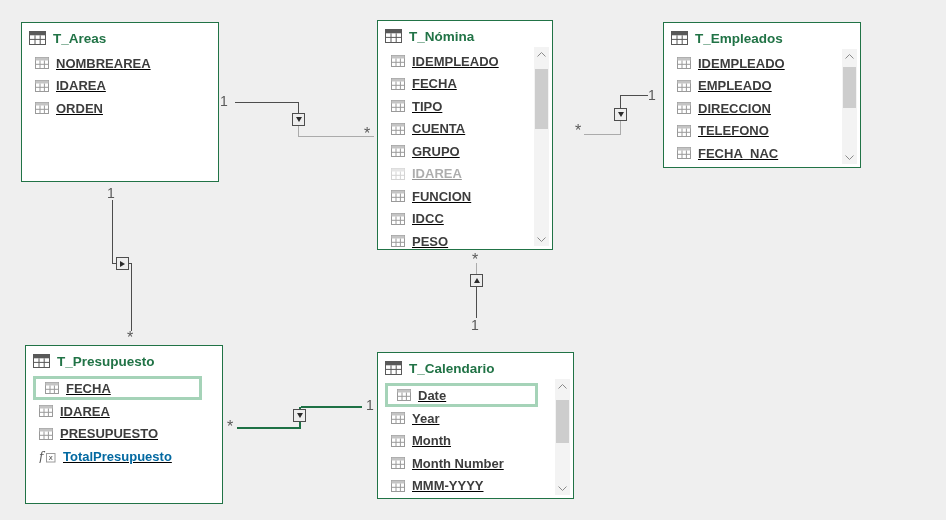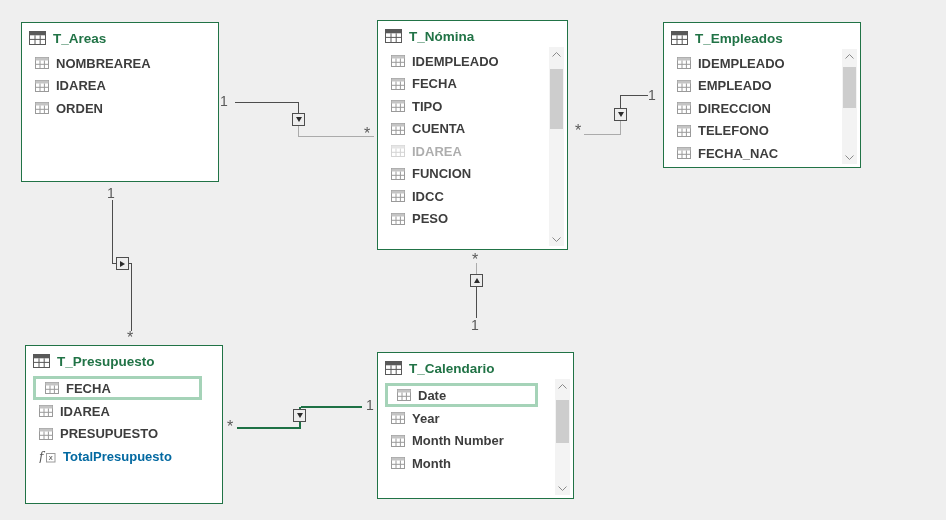--- a/index.html
+++ b/index.html
@@ -14,21 +14,21 @@
     box-sizing:border-box;
   }
   .card-header{
     display:flex;align-items:center;gap:7px;
     height:26px;padding:4px 0 0 7px;box-sizing:border-box;cursor:default;
   }
   .card-header .ttitle{
     font-size:13.5px;font-weight:bold;color:#217346;white-space:nowrap;
   }
   .ticon,.ficon{display:inline-flex;align-items:center;flex:0 0 auto;}
-  ul.fields{list-style:none;margin:0;padding:3px 14px 0 0;}
+  ul.fields{list-style:none;margin:0;padding:3px 14px 0 0;text-decoration:underline;}
   .field{
     display:flex;align-items:center;gap:7px;height:22.5px;
     padding-left:13px;box-sizing:border-box;cursor:default;
   }
   .field .flabel{
     font-size:13px;font-weight:bold;color:#3d3d3d;white-space:nowrap;
   }
   .field.inactive{opacity:0.42;}
   .field.measure .flabel{color:#0369a1;}
   .field.highlighted{
@@ -120,21 +120,21 @@
               <line x1="0.5" y1="7.3" x2="13.5" y2="7.3" stroke="#9a9a9a"></line>
               <line x1="5" y1="3.5" x2="5" y2="11.5" stroke="#9a9a9a"></line>
               <line x1="9.4" y1="3.5" x2="9.4" y2="11.5" stroke="#9a9a9a"></line>
             </svg>
           </span>
           <span class="flabel">ORDEN</span>
         </li>
       </ul>
   </section>
 
-  <section class="table-card" id="card-t-nomina" style="left:377px;top:20px;width:191px;height:230px">
+  <section class="table-card" id="card-t-nomina" style="left:377px;top:20px;width:176px;height:230px">
     <header class="card-header">
       <span class="ticon">
           <svg width="17" height="14" viewBox="0 0 17 14">
             <rect x="0.5" y="0.5" width="16" height="13" fill="#ffffff" stroke="#595959"></rect>
             <rect x="0.5" y="0.5" width="16" height="3.8" fill="#595959"></rect>
             <line x1="0.5" y1="8.4" x2="16.5" y2="8.4" stroke="#595959"></line>
             <line x1="6" y1="4.3" x2="6" y2="13.5" stroke="#595959"></line>
             <line x1="11.2" y1="4.3" x2="11.2" y2="13.5" stroke="#595959"></line>
           </svg>
         </span>
@@ -181,20 +181,32 @@
           <span class="ficon">
             <svg width="14" height="12" viewBox="0 0 14 12">
               <rect x="0.5" y="0.5" width="13" height="11" fill="#ffffff" stroke="#9a9a9a"></rect>
               <rect x="0.5" y="0.5" width="13" height="3" fill="#c4c4c4"></rect>
               <line x1="0.5" y1="7.3" x2="13.5" y2="7.3" stroke="#9a9a9a"></line>
               <line x1="5" y1="3.5" x2="5" y2="11.5" stroke="#9a9a9a"></line>
               <line x1="9.4" y1="3.5" x2="9.4" y2="11.5" stroke="#9a9a9a"></line>
             </svg>
           </span>
           <span class="flabel">CUENTA</span>
+        </li>
+        <li class="field">
+          <span class="ficon">
+            <svg width="14" height="12" viewBox="0 0 14 12">
+              <rect x="0.5" y="0.5" width="13" height="11" fill="#ffffff" stroke="#9a9a9a"></rect>
+              <rect x="0.5" y="0.5" width="13" height="3" fill="#c4c4c4"></rect>
+              <line x1="0.5" y1="7.3" x2="13.5" y2="7.3" stroke="#9a9a9a"></line>
+              <line x1="5" y1="3.5" x2="5" y2="11.5" stroke="#9a9a9a"></line>
+              <line x1="9.4" y1="3.5" x2="9.4" y2="11.5" stroke="#9a9a9a"></line>
+            </svg>
+          </span>
+          <span class="flabel">GRUPO</span>
         </li>
         <li class="field inactive">
           <span class="ficon">
             <svg width="14" height="12" viewBox="0 0 14 12">
               <rect x="0.5" y="0.5" width="13" height="11" fill="#ffffff" stroke="#9a9a9a"></rect>
               <rect x="0.5" y="0.5" width="13" height="3" fill="#c4c4c4"></rect>
               <line x1="0.5" y1="7.3" x2="13.5" y2="7.3" stroke="#9a9a9a"></line>
               <line x1="5" y1="3.5" x2="5" y2="11.5" stroke="#9a9a9a"></line>
               <line x1="9.4" y1="3.5" x2="9.4" y2="11.5" stroke="#9a9a9a"></line>
             </svg>
@@ -447,33 +459,45 @@
         <li class="field">
           <span class="ficon">
             <svg width="14" height="12" viewBox="0 0 14 12">
               <rect x="0.5" y="0.5" width="13" height="11" fill="#ffffff" stroke="#9a9a9a"></rect>
               <rect x="0.5" y="0.5" width="13" height="3" fill="#c4c4c4"></rect>
               <line x1="0.5" y1="7.3" x2="13.5" y2="7.3" stroke="#9a9a9a"></line>
               <line x1="5" y1="3.5" x2="5" y2="11.5" stroke="#9a9a9a"></line>
               <line x1="9.4" y1="3.5" x2="9.4" y2="11.5" stroke="#9a9a9a"></line>
             </svg>
           </span>
+          <span class="flabel">Month</span>
+        </li>
+        <li class="field">
+          <span class="ficon">
+            <svg width="14" height="12" viewBox="0 0 14 12">
+              <rect x="0.5" y="0.5" width="13" height="11" fill="#ffffff" stroke="#9a9a9a"></rect>
+              <rect x="0.5" y="0.5" width="13" height="3" fill="#c4c4c4"></rect>
+              <line x1="0.5" y1="7.3" x2="13.5" y2="7.3" stroke="#9a9a9a"></line>
+              <line x1="5" y1="3.5" x2="5" y2="11.5" stroke="#9a9a9a"></line>
+              <line x1="9.4" y1="3.5" x2="9.4" y2="11.5" stroke="#9a9a9a"></line>
+            </svg>
+          </span>
           <span class="flabel">Month Number</span>
         </li>
         <li class="field">
           <span class="ficon">
             <svg width="14" height="12" viewBox="0 0 14 12">
               <rect x="0.5" y="0.5" width="13" height="11" fill="#ffffff" stroke="#9a9a9a"></rect>
               <rect x="0.5" y="0.5" width="13" height="3" fill="#c4c4c4"></rect>
               <line x1="0.5" y1="7.3" x2="13.5" y2="7.3" stroke="#9a9a9a"></line>
               <line x1="5" y1="3.5" x2="5" y2="11.5" stroke="#9a9a9a"></line>
               <line x1="9.4" y1="3.5" x2="9.4" y2="11.5" stroke="#9a9a9a"></line>
             </svg>
           </span>
-          <span class="flabel">Month</span>
+          <span class="flabel">MMM-YYYY</span>
         </li>
       </ul>
     <div class="scrollbar">
       <span class="sb-arrow up">
           <svg width="9" height="5" viewBox="0 0 9 5">
             <polyline points="0.5,4.5 4.5,0.5 8.5,4.5" fill="none" stroke="#8a8a8a"></polyline>
           </svg>
         </span>
       <div class="sb-thumb" style="top:21px;height:43px"></div>
       <span class="sb-arrow down">

